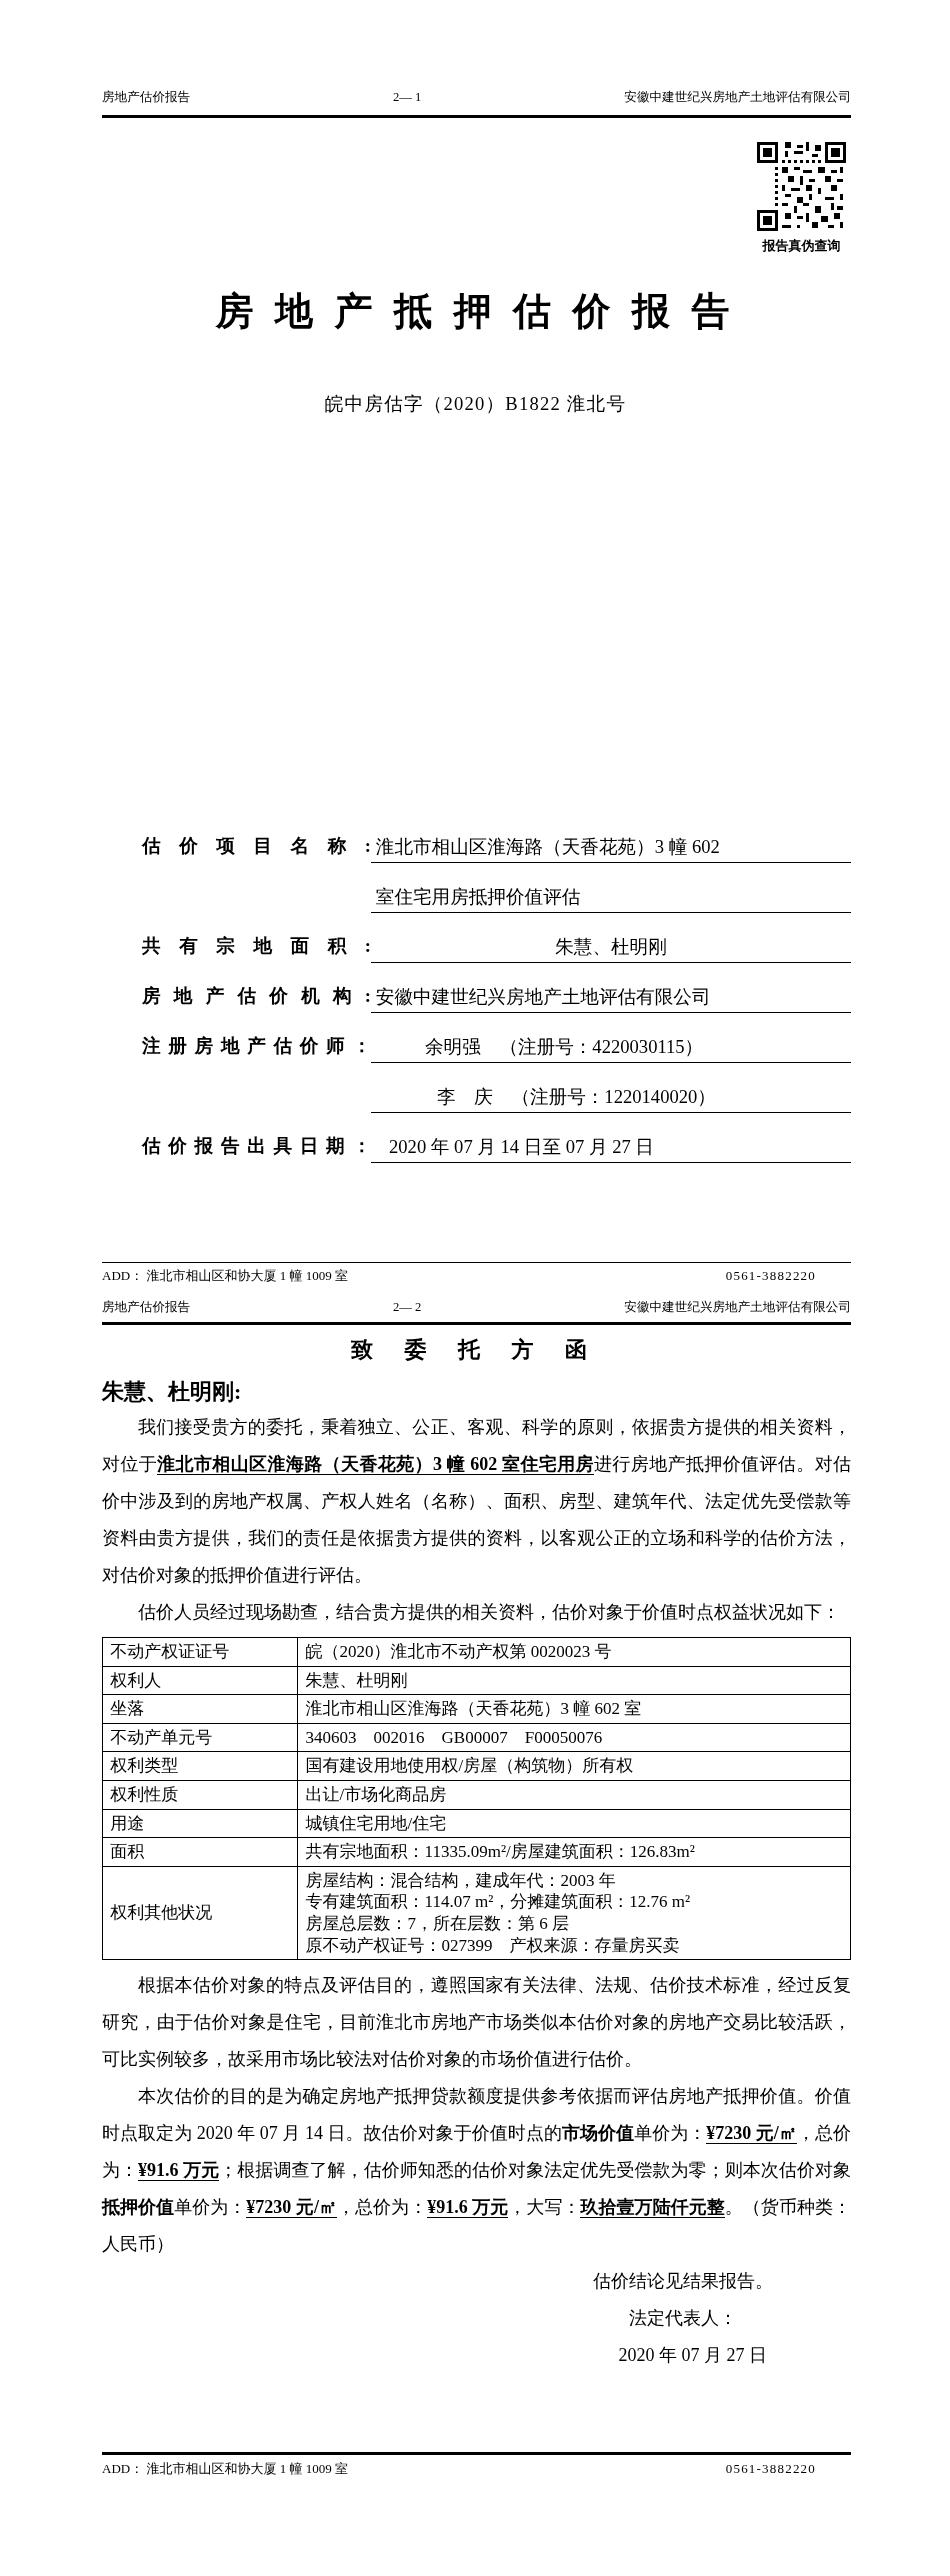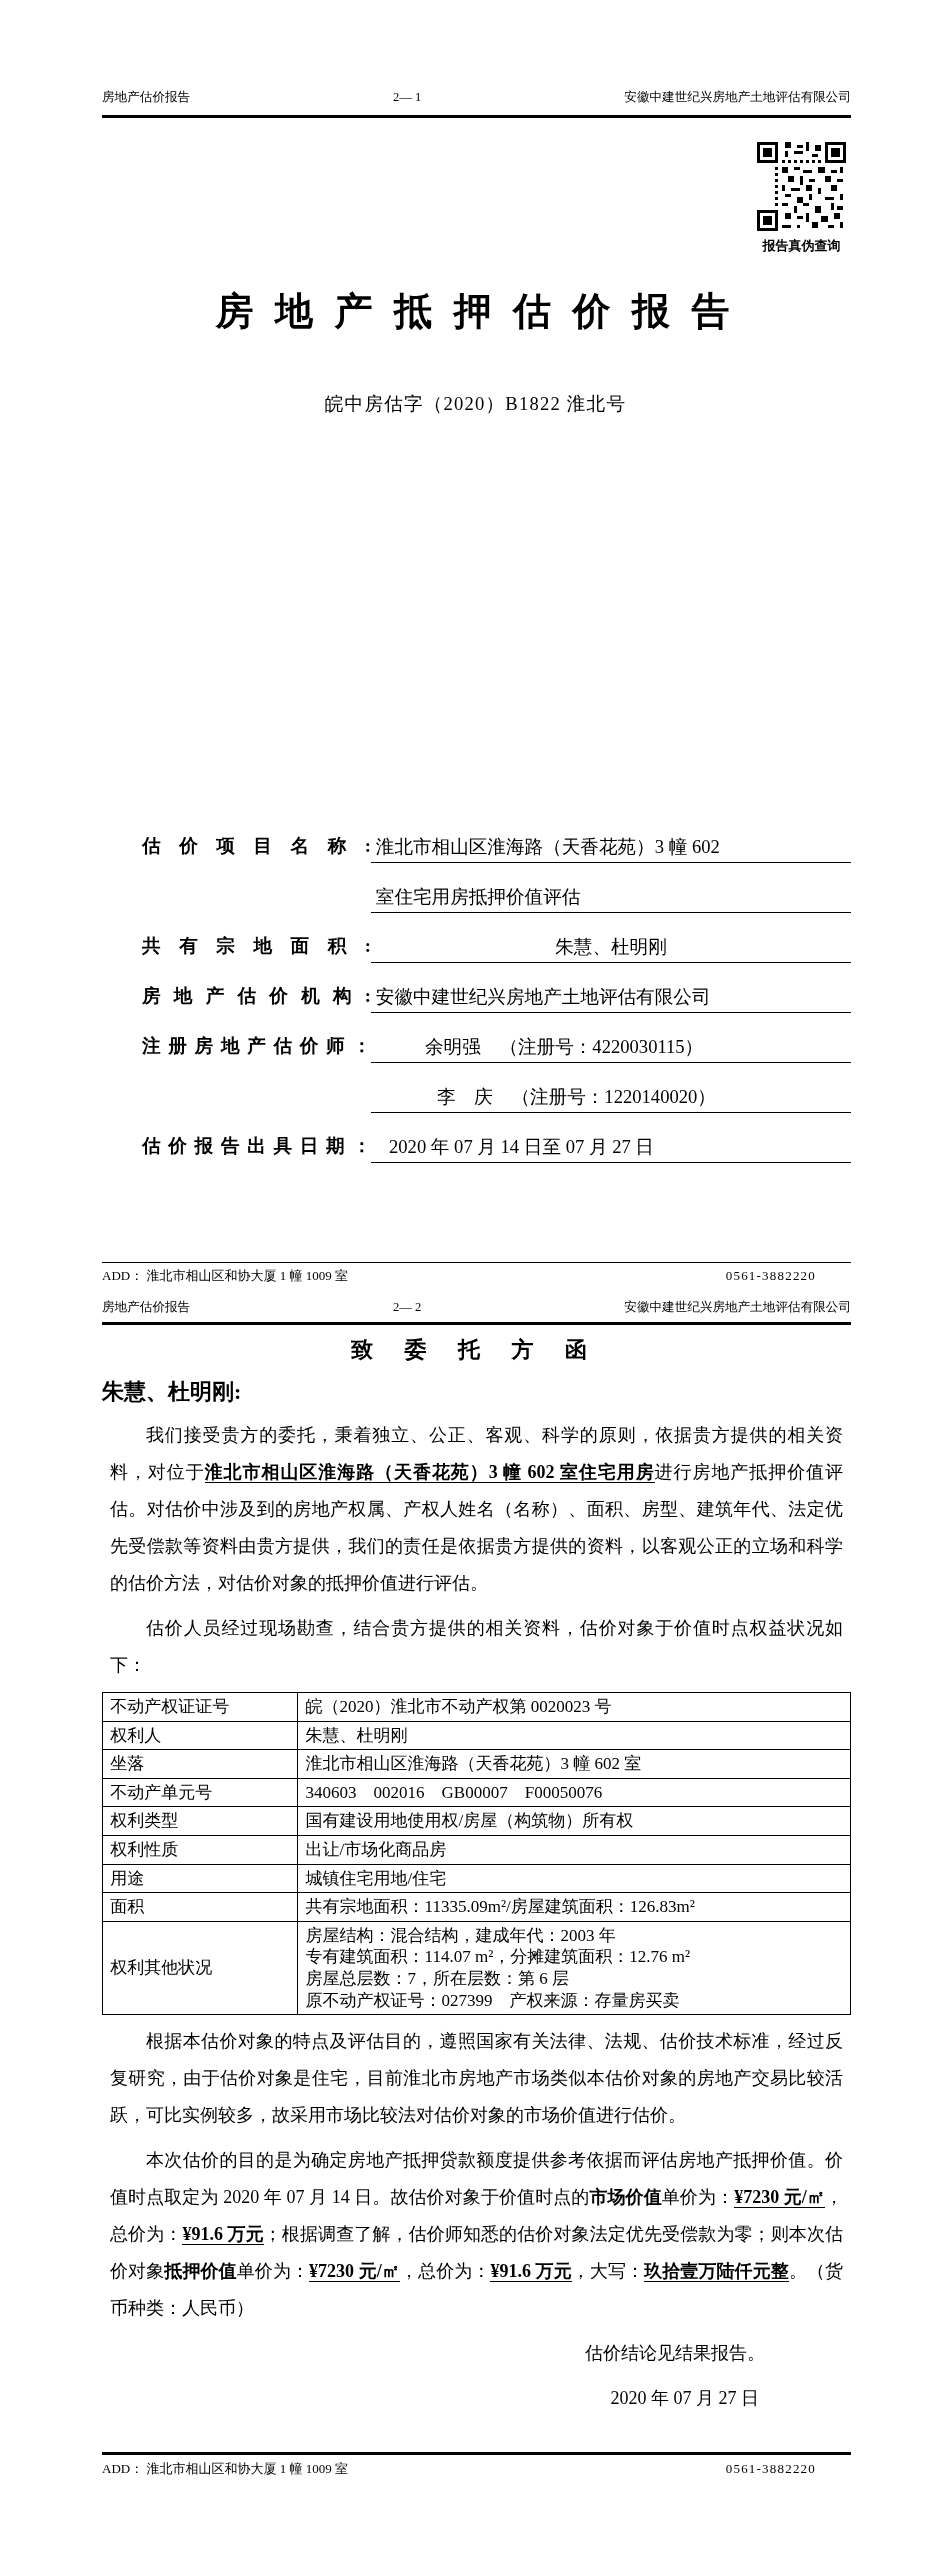--- a/index.html
+++ b/index.html
@@ -32,21 +32,21 @@
   .field-value{flex:1;border-bottom:1.8px solid #000;padding-bottom:2.4px;white-space:nowrap;}
   .fv-center{text-align:center;}
   .fv-pad90{padding-left:54px;}
   .fv-pad110{padding-left:66px;}
   .fv-pad30{padding-left:18px;}
   .fv-pad8{padding-left:4.8px;margin-top:40px;}
   
   .letter-title{left:0;right:0;text-align:center;font-size:22px;font-weight:bold;letter-spacing:13px;}
   .salutation{left:102px;font-size:22px;font-weight:bold;}
   .body-flow{left:102px;right:100px;top:1409px;font-size:18px;line-height:37px;text-align:justify;}
-  .para{text-indent:2em;margin:8px;}
+  .para{text-indent:2em;margin:0;}
   .seg-bold{font-weight:bold;}
   .seg-bu{font-weight:bold;border-bottom:1.8px solid #000;}
   .rights-table{width:100%;border-collapse:collapse;margin:6px 0 7.2px 0;
     font-size:17px;line-height:21.6px;text-align:left;}
   .rights-table td{border:1.2px solid #000;padding:3px 7.2px;vertical-align:middle;}
   .rights-table td.lbl{width:180px;white-space:nowrap;}
   .line-right{text-align:right;text-indent:0;}
   .pr130{padding-right:78px;}
   .pr190{padding-right:114px;}
   .pr140{padding-right:84px;text-align:right;}
@@ -235,20 +235,21 @@
           <div>原不动产权证号：027399　产权来源：存量房买卖</div>
         </td>
       </tr>
     </tbody>
   </table>
 
   <p class="para">根据本估价对象的特点及评估目的，遵照国家有关法律、法规、估价技术标准，经过反复研究，由于估价对象是住宅，目前淮北市房地产市场类似本估价对象的房地产交易比较活跃，可比实例较多，故采用市场比较法对估价对象的市场价值进行估价。</p>
   <p class="para"><span>本次估价的目的是为确定房地产抵押贷款额度提供参考依据而评估房地产抵押价值。价值时点取定为 2020 年 07 月 14 日。故估价对象于价值时点的</span><span class="seg-bold">市场价值</span><span>单价为：</span><span class="seg-bu">¥7230 元/㎡</span><span>，总价为：</span><span class="seg-bu">¥91.6 万元</span><span>；根据调查了解，估价师知悉的估价对象法定优先受偿款为零；则本次估价对象</span><span class="seg-bold">抵押价值</span><span>单价为：</span><span class="seg-bu">¥7230 元/㎡</span><span>，总价为：</span><span class="seg-bu">¥91.6 万元</span><span>，大写：</span><span class="seg-bu">玖拾壹万陆仟元整</span><span>。（货币种类：人民币）</span></p>
 
   <p class="para line-right pr130">估价结论见结果报告。</p>
+  <p class="para line-right pr190">法定代表人：</p>
   <p class="para line-right pr140">2020 年 07 月 27 日</p>
 </div>
 
 <div class="abs rule-thick" style="top:2452px;"></div>
 <div class="abs runfoot" style="top:2461px;">
   <span>ADD： 淮北市相山区和协大厦 1 幢 1009 室</span>
   <span class="phone">0561-3882220</span>
 </div>
 
 

